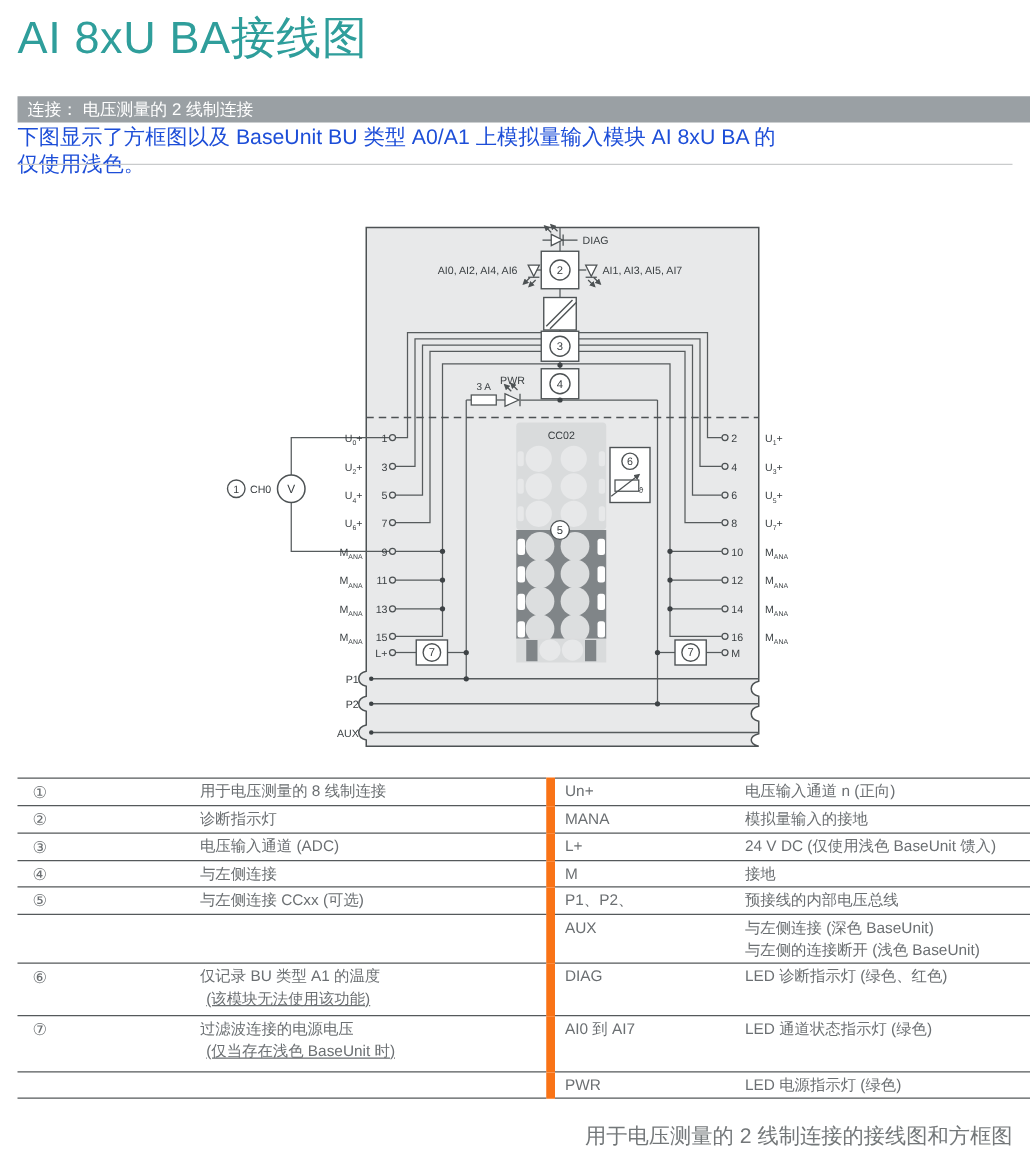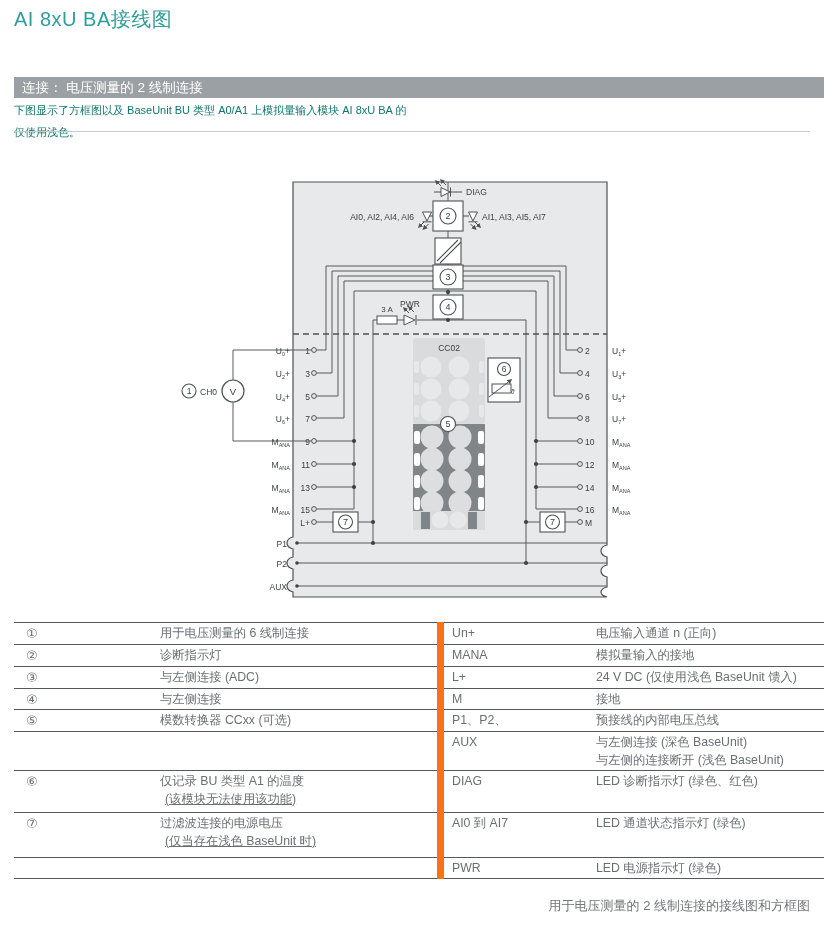--- a/index.html
+++ b/index.html
@@ -1,41 +1,41 @@
 <!DOCTYPE html>
 <html><head>
 <meta charset="utf-8">
 <style>
   html,body{margin:0;padding:0;background:#fff;}
   .page{position:relative;width:824px;height:939px;background:#fff;
         font-family:"Liberation Sans","DejaVu Sans",sans-serif;overflow:hidden;}
-  .title{position:absolute;left:14px;top:6px;font-size:20px;font-weight:400;
+  .title{position:absolute;left:14px;top:6px;font-size:36px;font-weight:400;
          color:#2f9e9b;letter-spacing:0.5px;}
   .section-bar{position:absolute;left:14px;top:77px;width:821px;height:21px;
          background:#9aa0a4;color:#ffffff;font-size:13.5px;line-height:21px;
          padding:0;box-sizing:border-box;}
   .section-bar span{padding-left:8px;}
-  .intro{position:absolute;left:14px;top:99px;font-size:11px;color:#0f766e;
+  .intro{position:absolute;left:14px;top:99px;font-size:17px;color:#1d4ed8;
          line-height:22px;}
   .rule{position:absolute;left:14px;top:131px;width:796px;height:0;
         border-top:1px solid #c9cbcc;}
   .diagram{position:absolute;left:0;top:168px;}
   svg text{font-family:"Liberation Sans","DejaVu Sans",sans-serif;fill:#3a3f42;}
   .legend{position:absolute;left:14px;top:622px;width:796px;
           border-collapse:collapse;table-layout:fixed;font-size:12.3px;color:#6b6f72;}
   .legend td{border-bottom:1px solid #55595b;vertical-align:top;
              padding:2px 4px 0 0;line-height:1.45;}
   .legend tr.first td{border-top:1px solid #55595b;}
   .c1{width:130px;padding-left:12px !important;font-size:13px;}
   .c2{width:273px;}
   .c3{width:140px;border-left:7px solid #f97316;padding-left:8px !important;}
   .c4{width:253px;}
   .r-sm{height:20px;} .r-aux{height:37px;} .r-6{height:42px;} .r-7{height:45px;}
   .line2{padding-left:5px;text-decoration:underline;}
-  .caption{position:absolute;right:14px;top:897px;font-size:13px;color:#737779;}
+  .caption{position:absolute;right:14px;top:897px;font-size:17px;color:#737779;}
 </style>
 </head>
 <body>
 
 <div class="page">
 
   <div class="title">AI 8xU BA接线图</div>
 
   <div class="section-bar">
     <span>连接： 电压测量的 2 线制连接</span>
@@ -328,61 +328,61 @@
       <text x="287" y="398.5">P2</text>
       <text x="287" y="421.5">AUX</text>
     </g>
   </svg>
 
   <table class="legend">
     <tbody>
         <tr class="first r-sm">
       <td class="c1">①</td>
       <td class="c2">
-            <div>用于电压测量的 6 线制连接</div>
+            <div>用于电压测量的 8 线制连接</div>
           </td>
       <td class="c3">Un+</td>
       <td class="c4">
             <div>电压输入通道 n (正向)</div>
           </td>
     </tr>
     <tr class="r-sm">
       <td class="c1">②</td>
       <td class="c2">
             <div>诊断指示灯</div>
           </td>
       <td class="c3">MANA</td>
       <td class="c4">
             <div>模拟量输入的接地</div>
           </td>
     </tr>
     <tr class="r-sm">
       <td class="c1">③</td>
       <td class="c2">
-            <div>与左侧连接 (ADC)</div>
+            <div>电压输入通道 (ADC)</div>
           </td>
       <td class="c3">L+</td>
       <td class="c4">
             <div>24 V DC (仅使用浅色 BaseUnit 馈入)</div>
           </td>
     </tr>
     <tr class="r-sm">
       <td class="c1">④</td>
       <td class="c2">
             <div>与左侧连接</div>
           </td>
       <td class="c3">M</td>
       <td class="c4">
             <div>接地</div>
           </td>
     </tr>
     <tr class="r-sm">
       <td class="c1">⑤</td>
       <td class="c2">
-            <div>模数转换器 CCxx (可选)</div>
+            <div>与左侧连接 CCxx (可选)</div>
           </td>
       <td class="c3">P1、P2、</td>
       <td class="c4">
             <div>预接线的内部电压总线</div>
           </td>
     </tr>
     <tr class="r-aux">
       <td class="c1"></td>
       <td class="c2">
             <div></div>

